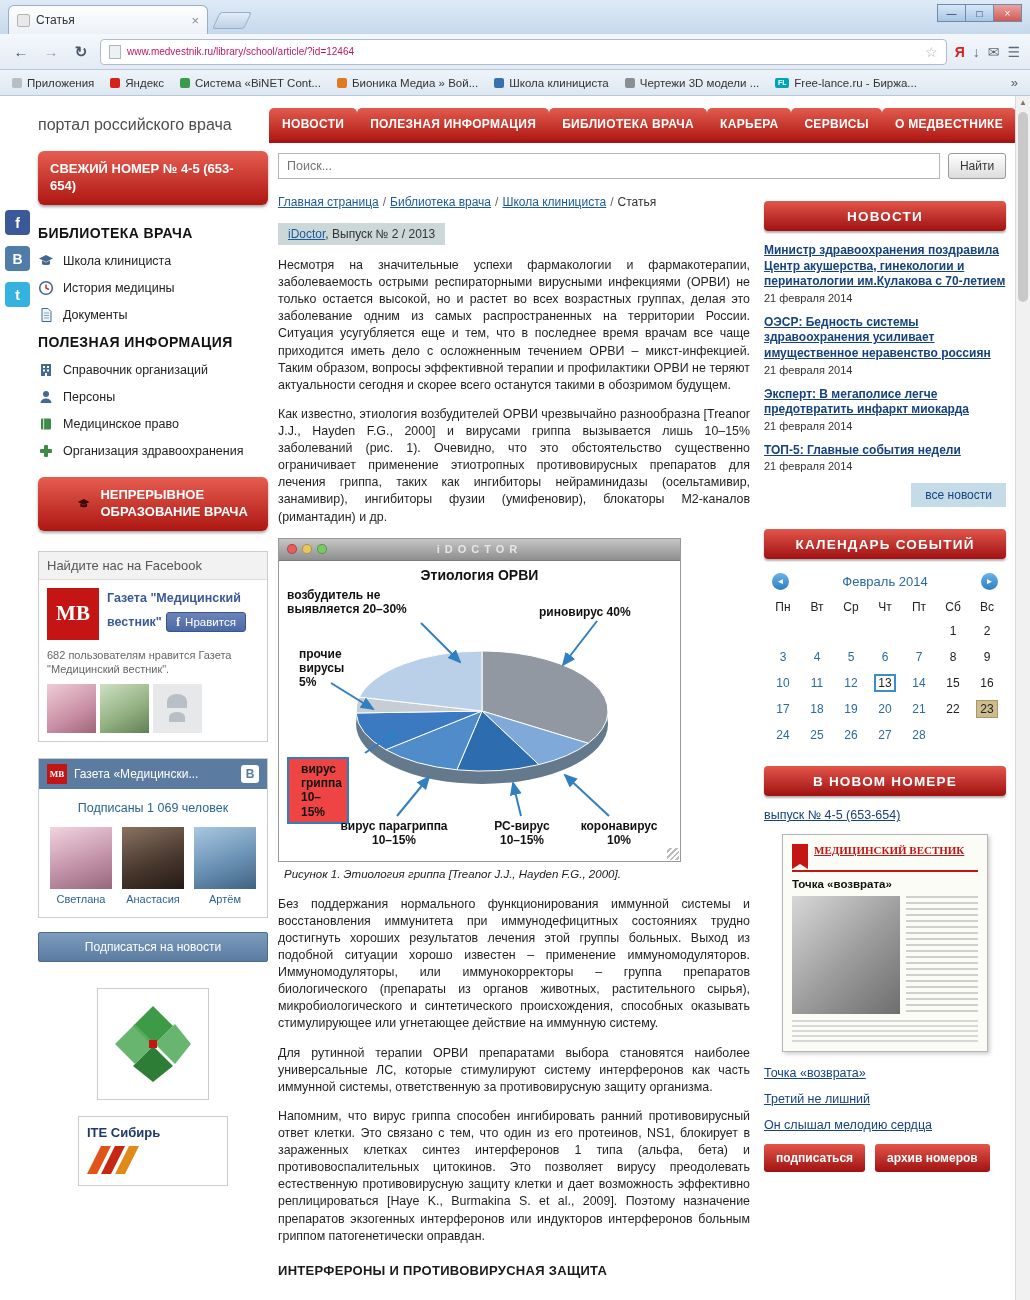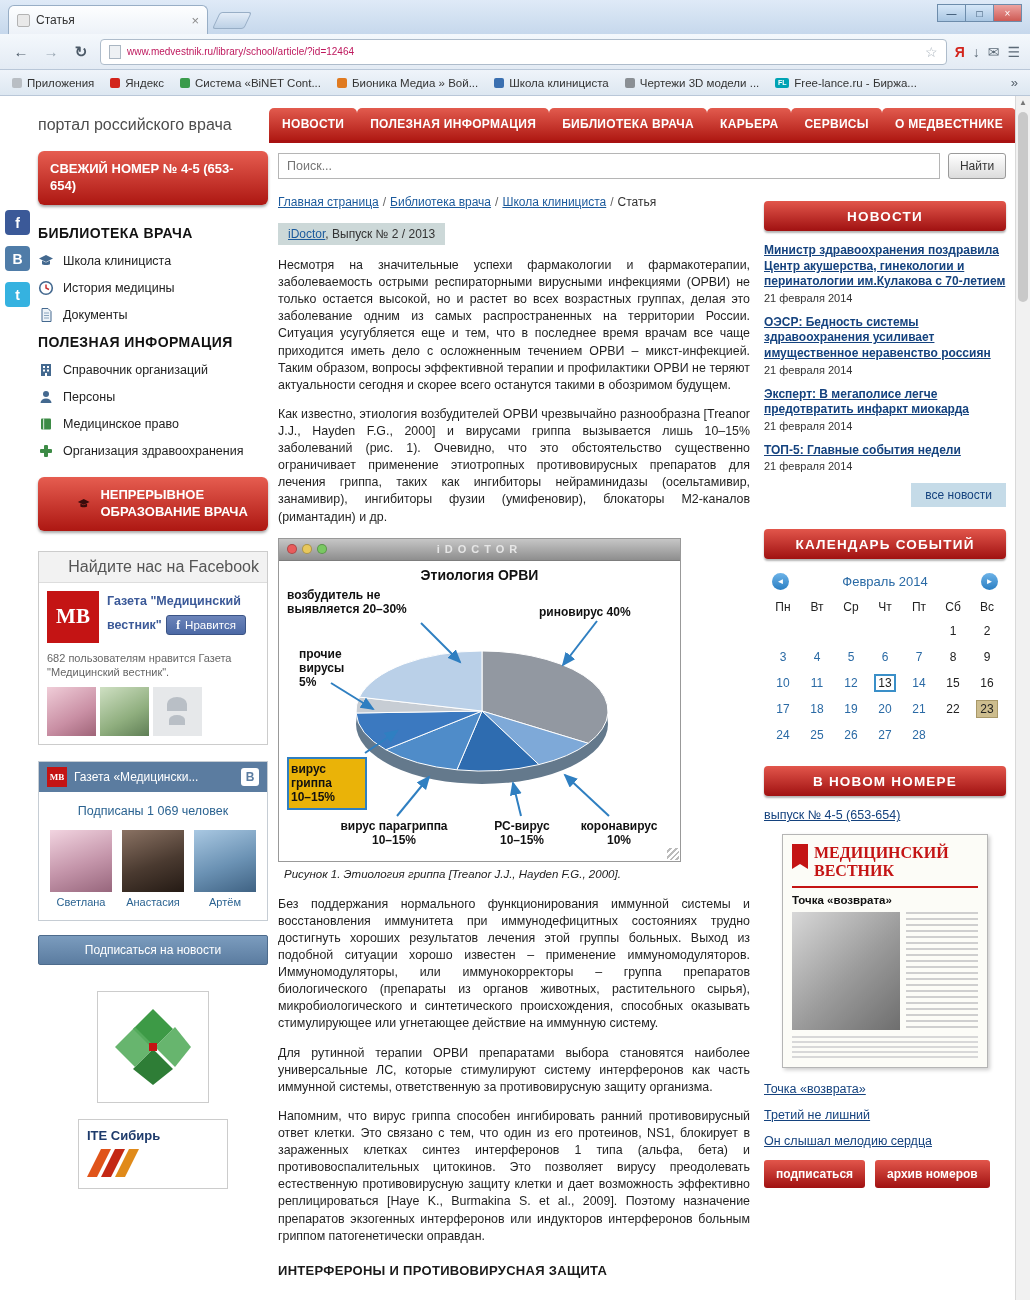--- a/index.html
+++ b/index.html
@@ -70,21 +70,21 @@
   
   .redblock { background:linear-gradient(#e65d50,#ad1712); border-radius:6px; color:#fff; font-weight:bold;
               font-size:13px; line-height:1.3; padding:10px 12px; box-shadow:0 2px 3px rgba(0,0,0,.35); }
   .fresh { margin:2px 0 20px; text-align:left; }
   .sb-head { font-size:14px; font-weight:bold; color:#121212; margin:8px 0 12px; letter-spacing:.4px; }
   .sb-item { display:flex; align-items:center; gap:9px; margin-bottom:11px; font-size:12.5px; color:#222; }
   .sb-item svg { flex:none; }
   .edu-btn { display:flex; align-items:center; gap:10px; margin:18px 0 20px; text-align:left;padding-left:39px; }
 
   .fb-widget { border:1px solid #ccc; margin-bottom:16px; background:#fff; }
-  .fb-head { background:#f2f2f2; border-bottom:1px solid #ddd; padding:6px 8px; font-size:16px; color:#555;text-align:right; }
+  .fb-head { background:#f2f2f2; border-bottom:1px solid #ddd; padding:6px 8px; font-size:13px; color:#555; }
   .fb-body { padding:8px; }
   .fb-row { display:flex; gap:8px; }
   .mv-logo { width:52px; height:52px; background:#c41414; color:#fff; flex:none;
              font-family:"Liberation Serif",serif; font-weight:bold; font-size:21px;
              display:flex; align-items:center; justify-content:center; }
   .fb-page { color:#3b5998; font-size:12.5px; font-weight:bold; line-height:1.25; }
   .fb-like { display:inline-flex; align-items:center; gap:5px; margin-top:6px;
              background:linear-gradient(#6c84ba,#4c69a5); border:1px solid #3b5486; color:#fff;
              font-size:11.5px; padding:3px 9px; border-radius:3px; }
   .fb-like b { font-family:"Liberation Serif",serif; }
@@ -147,21 +147,21 @@
   .fig-win-title { position:absolute; left:0; right:0; text-align:center; color:#e6e6e6; font-size:11px;
                    font-weight:bold; letter-spacing:5px; }
   .fig-body { position:relative; height:300px; }
   .fig-body > svg { position:absolute; left:0; top:0; }
   .chart-title { position:absolute; top:6px; left:0; right:0; text-align:center; font-size:14px;
                  font-weight:bold; color:#111; }
   .callout { position:absolute; font-size:12px; font-weight:bold; color:#111; line-height:1.2; }
   .co-pathogen { left:8px; top:27px; width:162px; }
   .co-rhino { left:260px; top:44px; }
   .co-other { left:20px; top:86px; width:58px; }
-  .co-flu { left:8px; top:196px; width:80px; border:2px solid #2f7fc1; padding:3px 2px; background:#eab308; }
+  .co-flu { left:8px; top:196px; width:62px; border:2px solid #2f7fc1; padding:3px 12px; background:#ef4444; }
   .co-para { left:56px; top:258px; width:118px; text-align:center; }
   .co-rs { left:206px; top:258px; width:74px; text-align:center; }
   .co-corona { left:288px; top:258px; width:104px; text-align:center; }
   .grip { position:absolute; right:1px; bottom:1px; width:12px; height:12px;
           background:repeating-linear-gradient(135deg,#fff 0 2px,#bbb 2px 4px); }
   .fig-caption { font-size:11.5px; font-style:italic; color:#222; margin:2px 0 16px; padding-left:6px; }
 
   
   .rhead { height:30px; background:linear-gradient(#e2564b,#a01111); border-radius:4px; color:#fff;
            font-weight:bold; font-size:13.5px; letter-spacing:1.2px; display:flex; align-items:center;
@@ -187,22 +187,22 @@
   .cal-d.today { box-shadow:inset 0 0 0 2px #3a8fc8; color:#222; }
   .cal-d.sel { background:#cdbd8e; box-shadow:inset 0 0 0 1px #a89868; color:#222; }
 
   .issue-link { display:block; color:#14427e; font-size:12.5px; text-decoration:underline; margin:0 0 12px; }
   .cover { width:206px; margin:0 auto 14px; border:1px solid #b5b5b5; background:#fcfcf7; padding:9px;
            box-shadow:2px 2px 4px rgba(0,0,0,.2); }
   .cover-mast { display:flex; gap:6px; align-items:flex-start; margin-bottom:6px; }
   .ribbon { width:16px; height:20px; background:#c41414; position:relative; flex:none; }
   .ribbon::after { content:""; position:absolute; left:0; bottom:-5px; border-left:8px solid #c41414;
                    border-right:8px solid #c41414; border-bottom:5px solid transparent; }
-  .cover-title { color:#c41414; font-family:"Liberation Serif",serif; font-weight:bold; font-size:16px;
-                 line-height:1.1; }
+  .cover-title { color:#c41414; font-family:"Liberation Serif",serif; font-weight:bold; font-size:11px;
+                 line-height:1.1;text-decoration:underline; }
   .cover-rule { height:2px; background:#c41414; margin:4px 0 6px; }
   .cover-head { font-size:11.5px; font-weight:bold; color:#111; margin-bottom:6px; }
   .cover-cols { display:flex; gap:6px; }
   .cover-photo { width:108px; height:118px; flex:none;
                  background:linear-gradient(135deg,#d8d8d8,#9a9a9a 55%,#6e6e6e); }
   .fakelines { flex:1; background:repeating-linear-gradient(#cfcfcf 0 2px,transparent 2px 6px); }
   .cover-foot { height:22px; margin-top:6px;
                 background:repeating-linear-gradient(#d8d8d8 0 2px,transparent 2px 5px); }
   .issue-article { display:block; color:#14427e; font-size:12.5px; text-decoration:underline;
                    margin-bottom:12px; }

